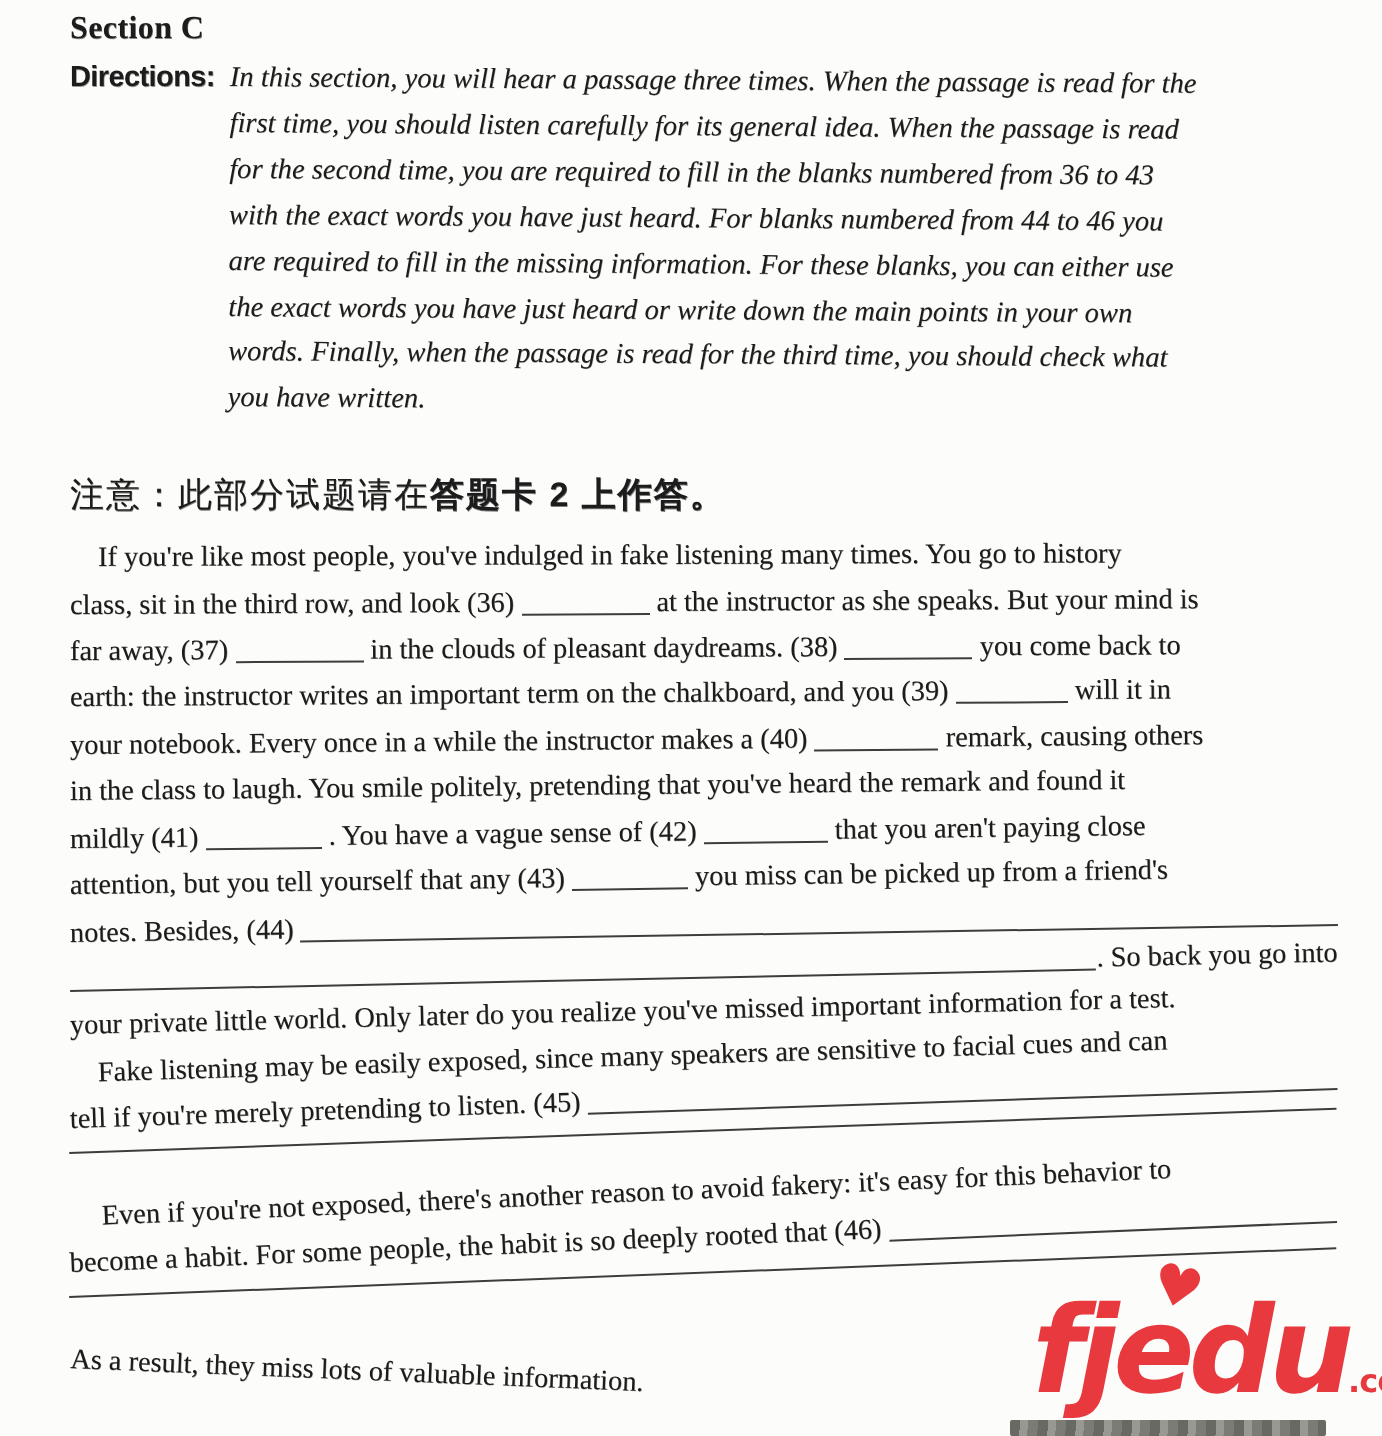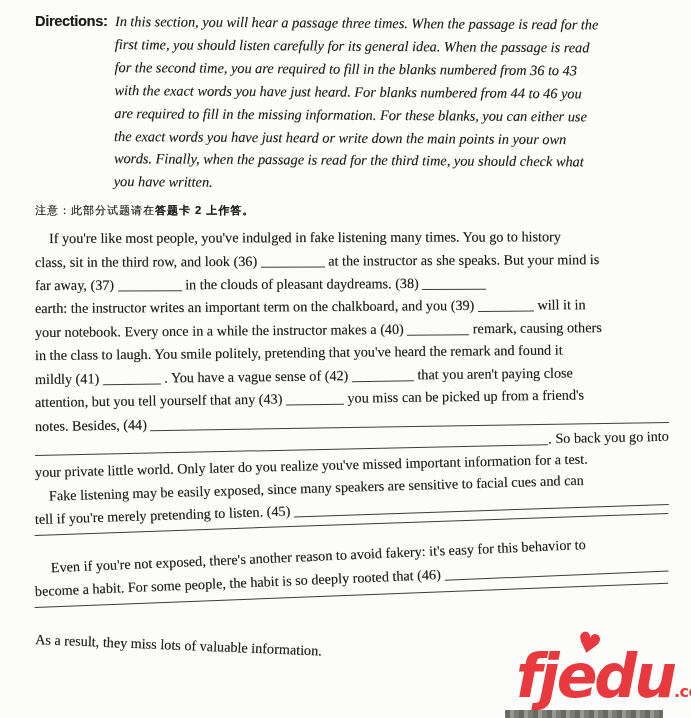--- a/index.html
+++ b/index.html
@@ -23,21 +23,21 @@
   }
   .dir-text{
     flex:1 1 auto;font-style:italic;font-size:14.3px;line-height:22.9px;
     transform:rotate(0.4deg);transform-origin:left top;
     text-shadow:0.25px 0.25px 0 rgba(0,0,0,0.35);
   }
   .d-line{white-space:nowrap;}
 
   
   .notice{
-    margin-top:10px;font-size:11px;letter-spacing:1px;
+    margin-top:25px;font-size:17px;letter-spacing:1px;
     font-family:"Liberation Sans", sans-serif;
     text-shadow:0.3px 0.3px 0 rgba(0,0,0,0.5);
   }
   .notice .bold{font-weight:bold;}
 
   
   .passage{margin-top:9px;font-size:14.2px;line-height:23.4px;
     text-shadow:0.25px 0.25px 0 rgba(0,0,0,0.4);}
   .p-line{display:flex;align-items:baseline;min-height:23.4px;
     transform-origin:left 60%;}
@@ -86,20 +86,21 @@
     position:absolute;left:505px;top:710px;width:158px;height:8px;
     background:repeating-linear-gradient(93deg,#55554f 0 5px,#8b8b84 5px 9px,#6a6a63 9px 14px);
     opacity:0.88;border-radius:1px;
   }
 </style>
 </head>
 <body>
 
 <div class="page">
 
+  <div class="section-title">Section C</div>
 
   <div class="dir-row">
     <div class="dir-label">Directions:</div>
     <div class="dir-text">
         <div class="d-line">In this section, you will hear a passage three times. When the passage is read for the</div>
         <div class="d-line">first time, you should listen carefully for its general idea. When the passage is read</div>
         <div class="d-line">for the second time, you are required to fill in the blanks numbered from 36 to 43</div>
         <div class="d-line">with the exact words you have just heard. For blanks numbered from 44 to 46 you</div>
         <div class="d-line">are required to fill in the missing information. For these blanks, you can either use</div>
         <div class="d-line">the exact words you have just heard or write down the main points in your own</div>
@@ -119,20 +120,21 @@
       <div class="p-line">
         <span class="seg">class, sit in the third row, and look (36) </span>
         <span class="blank" style="width: 64px;"></span>
         <span class="seg"> at the instructor as she speaks. But your mind is</span>
       </div>
       <div class="p-line">
         <span class="seg">far away, (37) </span>
         <span class="blank" style="width: 64px;"></span>
         <span class="seg"> in the clouds of pleasant daydreams. (38) </span>
         <span class="blank" style="width: 64px;"></span>
+        <span class="seg"> you come back to</span>
       </div>
       <div class="p-line">
         <span class="seg">earth: the instructor writes an important term on the chalkboard, and you (39) </span>
         <span class="blank" style="width: 56px;"></span>
         <span class="seg"> will it in</span>
       </div>
       <div class="p-line">
         <span class="seg">your notebook. Every once in a while the instructor makes a (40) </span>
         <span class="blank" style="width: 62px;"></span>
         <span class="seg"> remark, causing others</span>

